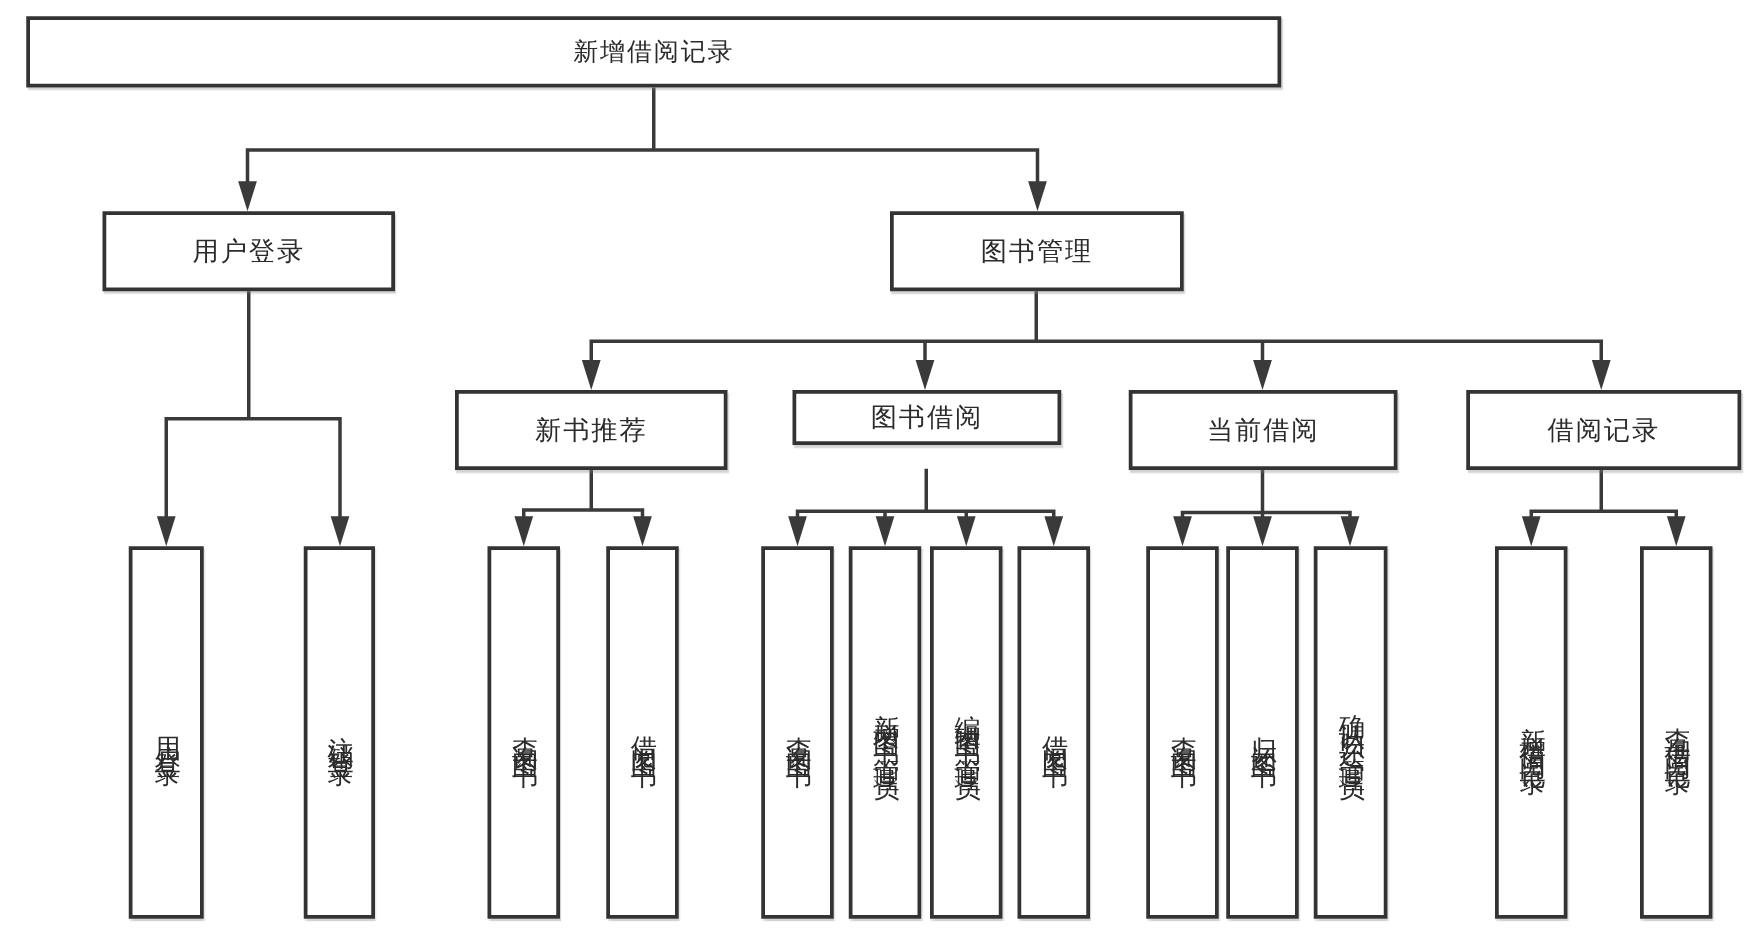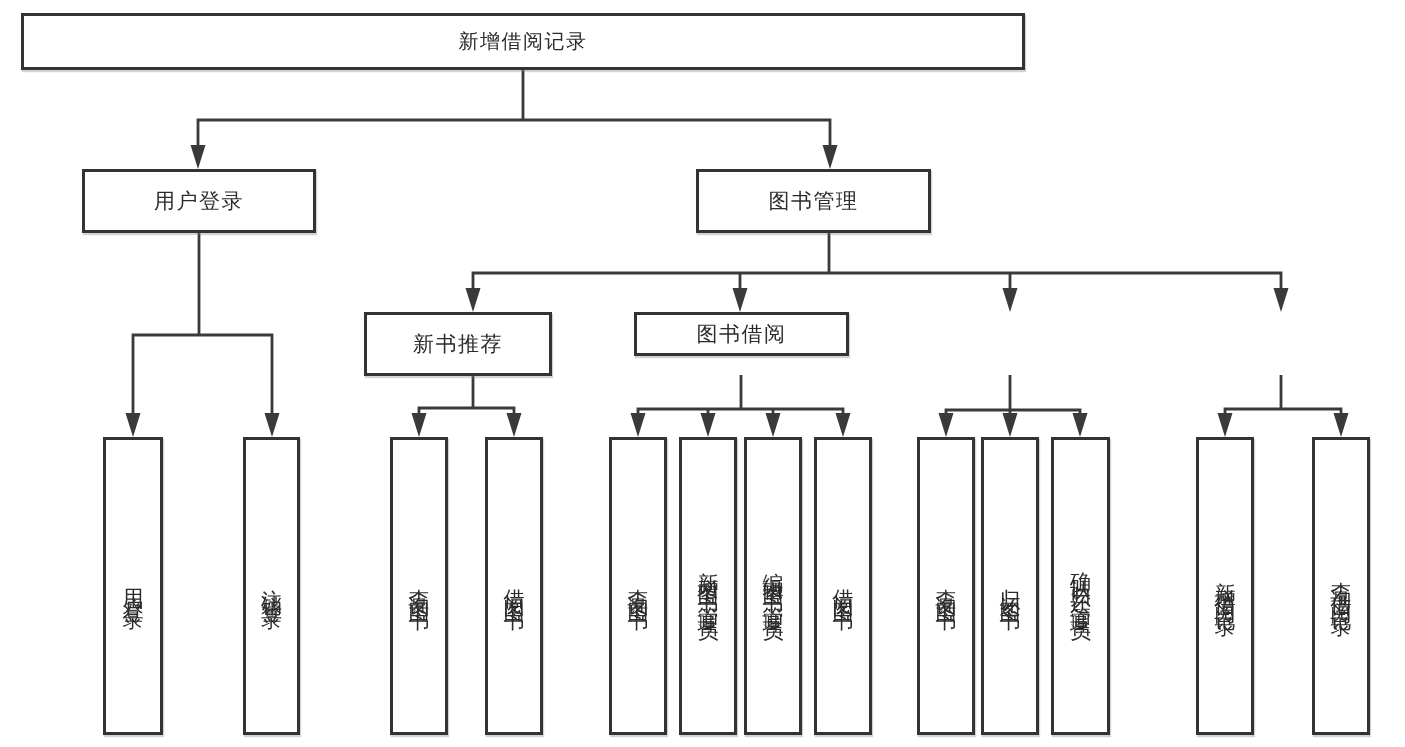--- a/index.html
+++ b/index.html
@@ -115,29 +115,35 @@
     </g>
   </svg>
 
   <div class="box root" style="left:21px;top:13px;width:1004px;height:57px">
     <span class="lbl">新增借阅记录</span>
   </div>
 
   <div class="box" style="left:82px;top:169px;width:234px;height:64px">
     <span class="lbl">用户登录</span>
   </div>
-  <div class="box" style="left:696px;top:169px;width:235px;height:64px">
+  <div class="box" style="left:712px;top:169px;width:235px;height:64px">
     <span class="lbl">图书管理</span>
   </div>
 
-  <div class="box" style="left:364px;top:312px;width:188px;height:64px">
+  <div class="box" style="left:364px;top:312px;width:218px;height:64px">
     <span class="lbl">新书推荐</span>
   </div>
   <div class="box" style="left:634px;top:312px;width:215px;height:44px">
     <span class="lbl">图书借阅</span>
+  </div>
+  <div class="box" style="left:903px;top:312px;width:215px;height:64px">
+    <span class="lbl">当前借阅</span>
+  </div>
+  <div class="box" style="left:1173px;top:312px;width:220px;height:64px">
+    <span class="lbl">借阅记录</span>
   </div>
 
   <div class="box leaf" style="left:103px;top:437px;width:60px;height:298px">
     <span class="lbl">用户登录</span>
   </div>
   <div class="box leaf" style="left:243px;top:437px;width:57px;height:298px">
     <span class="lbl">注销登录</span>
   </div>
 
   <div class="box leaf" style="left:390px;top:437px;width:58px;height:298px">

